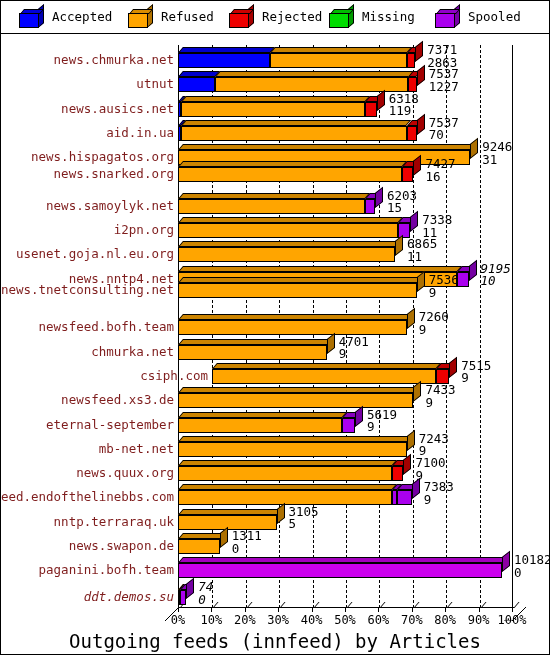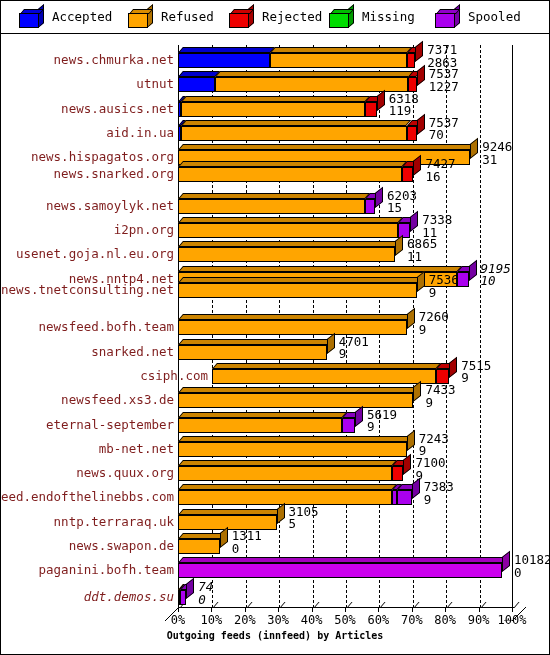--- a/index.html
+++ b/index.html
@@ -32,21 +32,21 @@
   .bars{position:absolute;left:177px;top:5px;height:15px;}
   .seg{position:absolute;top:0;height:15px;border:1px solid #000;box-sizing:border-box;}
   .cap{position:absolute;top:-6px;width:8px;height:15px;border:1px solid #000;box-sizing:border-box;
        transform:skewY(-38deg);transform-origin:left top;}
   .captop{position:absolute;top:-6px;height:6px;border:1px solid #000;box-sizing:border-box;
        transform:skewX(-40deg);transform-origin:left bottom;}
   .vals{position:absolute;top:-4px;font-size:12.5px;color:#000;white-space:nowrap;line-height:12.5px;}
   .vals span{display:block;}
 
   
-  #title{position:absolute;left:0;top:629px;width:548px;text-align:center;font-size:10px;font-weight:bold;color:#000;}
+  #title{position:absolute;left:0;top:629px;width:548px;text-align:center;font-size:19px;font-weight:normal;color:#000;}
 </style>
 </head>
 <body>
 
 <div id="root">
 
   <div id="legend">
       <div class="lg-item" style="left: 18px;">
         <div class="lg-cube">
           <div class="lg-side" style="background: rgb(0, 0, 179); border: 1px solid rgb(0, 0, 0); box-sizing: border-box; transform: skewY(-40deg); transform-origin: left top;"></div>
@@ -312,21 +312,21 @@
           <div class="seg" style="left: 0px; width: 228.79px; background: rgb(255, 165, 0);"></div>
           <div class="captop" style="left: 0px; width: 228.79px; background: rgb(204, 132, 0);"></div>
           <div class="cap" style="left: 228.79px; background: rgb(173, 112, 0);"></div>
         </div>
         <div class="vals" style="left: 417.79px;">
           <span>7260</span>
           <span>9</span>
         </div>
       </div>
       <div class="row" style="top: 338.6px;">
-        <div class="ylab">snarked.net</div>
+        <div class="ylab">chmurka.net</div>
         <div class="bars" style="width: 148.63px;">
           <div class="seg" style="left: 0px; width: 148.63px; background: rgb(255, 165, 0);"></div>
           <div class="captop" style="left: 0px; width: 148.63px; background: rgb(204, 132, 0);"></div>
           <div class="cap" style="left: 148.63px; background: rgb(173, 112, 0);"></div>
         </div>
         <div class="vals" style="left: 337.63px;">
           <span>4701</span>
           <span>9</span>
         </div>
       </div>

